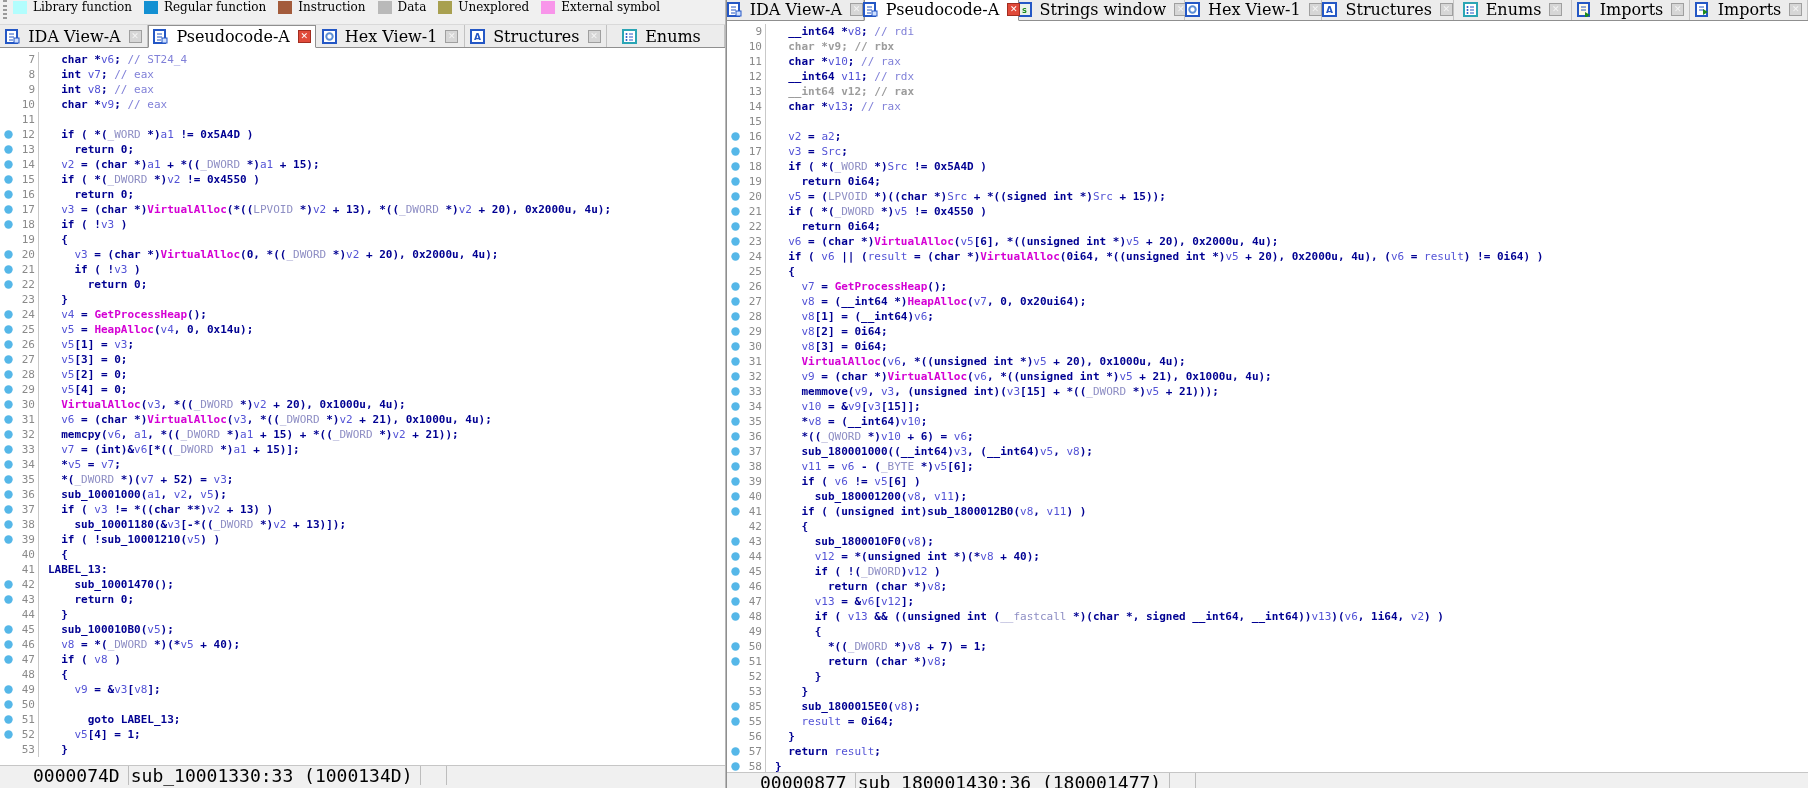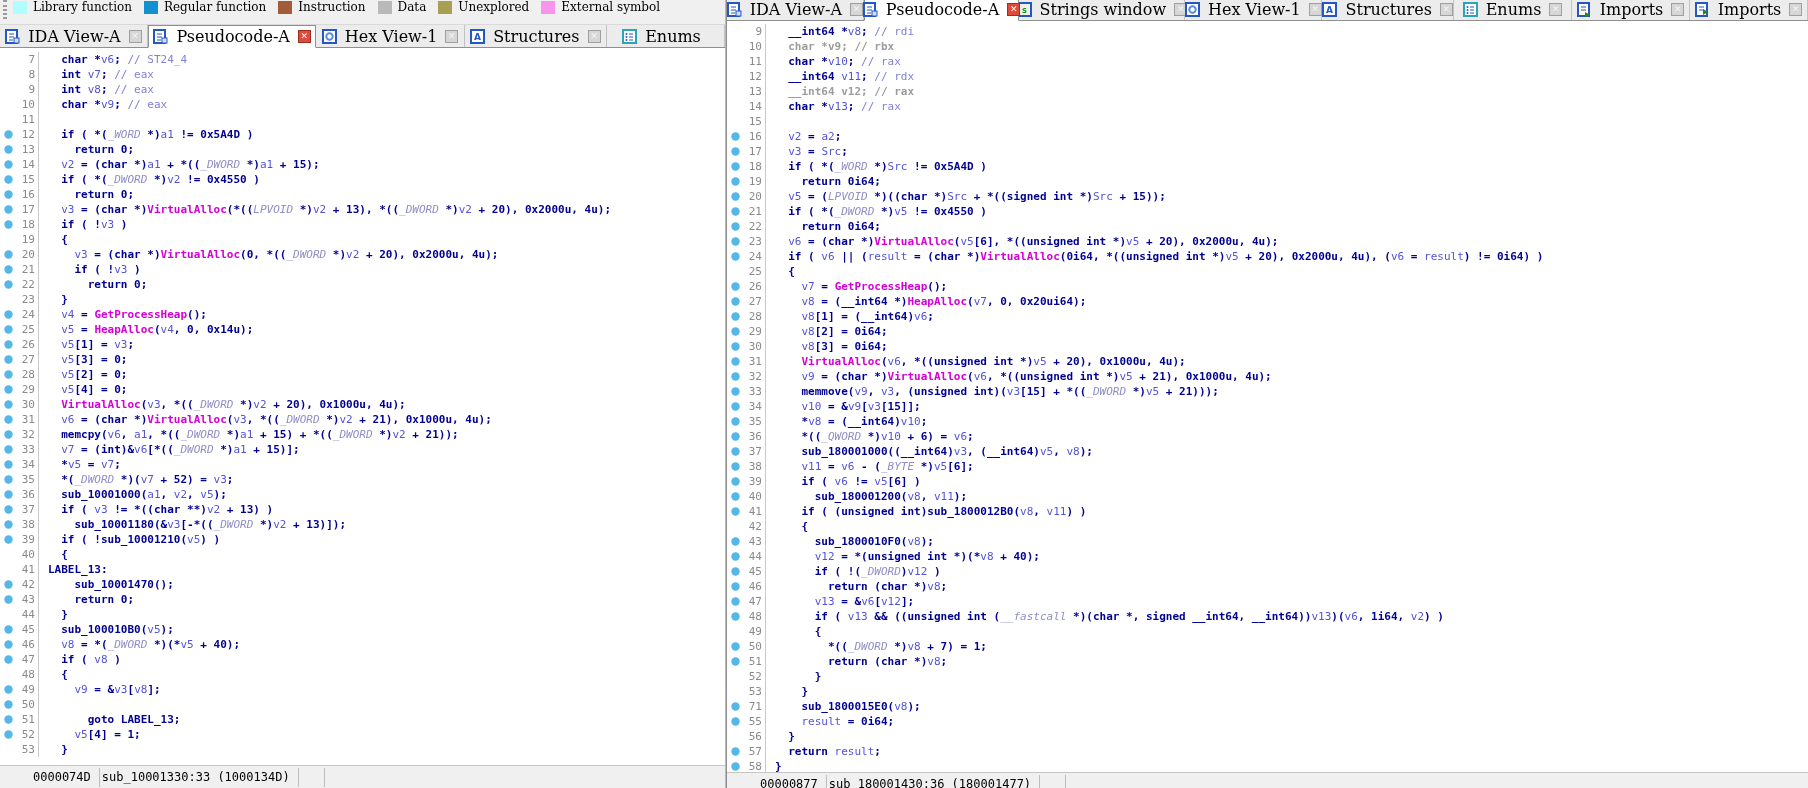--- a/index.html
+++ b/index.html
@@ -41,29 +41,29 @@
   .code-lines { padding-top:4px; }
   .code-line { height:15px; display:flex; align-items:center; white-space:pre;
                font-family:"DejaVu Sans Mono", monospace; font-size:11px; }
   .gutter-dot { width:16px; flex:0 0 auto; display:flex; align-items:center; justify-content:center; }
   .gutter-dot svg { display:block; }
   .line-no { width:22px; flex:0 0 auto; text-align:right; color:#8a8a8a; font-size:11px;
              font-family:"DejaVu Sans Mono", monospace; padding-right:3px; }
   .line-sep { width:1px; align-self:stretch; background:#c9c9c9; flex:0 0 auto; }
   .line-text { padding-left:9px; color:#000092; font-weight:bold; }
   .t-var { color:#5353d6; font-weight:normal; }
-  .t-mac { color:#8e8ec4; font-weight:normal;font-style:italic; }
+  .t-mac { color:#8e8ec4; font-weight:normal; }
   .t-api { color:#d400d4; font-weight:bold; }
   .t-cmt { color:#8080d8; font-weight:normal; }
   .code-line.dim .line-text, .code-line.dim .line-text span { color:#9c9c9c !important; font-weight:bold; }
 
   
   .status-bar { height:23px; background:#f0f0f0; border-top:1px solid #c6c6c6;
-                display:flex; align-items:center; padding-left:31px; flex:0 0 auto;
-                font-family:"DejaVu Sans Mono", monospace; font-size:12px; color:#000; }
+                display:flex; align-items:flex-start; padding-left:31px; flex:0 0 auto;
+                font-family:"DejaVu Sans Mono", monospace; font-size:18px; color:#000; }
   .status-seg { padding:2px 8px 2px 2px; border-right:1px solid #bdbdbd; white-space:nowrap; height:19px;
                 display:flex; align-items:center; }
   .status-seg.empty { width:26px; }
   .status-bar.cut { position:absolute; left:0; right:0; bottom:-7px; z-index:3; }
 </style>
 </head>
 <body>
 
 <div class="app">
 
@@ -453,21 +453,21 @@
           <div class="code-line"><span class="gutter-dot"><svg width="9" height="9" viewBox="0 0 9 9">
                 <circle cx="4.5" cy="4.5" r="4.2" fill="#55b7e8"></circle>
               </svg></span><span class="line-no">50</span><span class="line-sep"></span><span class="line-text">        *((<span class="t-mac">_DWORD</span> *)<span class="t-var">v8</span> + 7) = 1;</span></div>
           <div class="code-line"><span class="gutter-dot"><svg width="9" height="9" viewBox="0 0 9 9">
                 <circle cx="4.5" cy="4.5" r="4.2" fill="#55b7e8"></circle>
               </svg></span><span class="line-no">51</span><span class="line-sep"></span><span class="line-text">        return (char *)<span class="t-var">v8</span>;</span></div>
           <div class="code-line"><span class="gutter-dot"></span><span class="line-no">52</span><span class="line-sep"></span><span class="line-text">      }</span></div>
           <div class="code-line"><span class="gutter-dot"></span><span class="line-no">53</span><span class="line-sep"></span><span class="line-text">    }</span></div>
           <div class="code-line"><span class="gutter-dot"><svg width="9" height="9" viewBox="0 0 9 9">
                 <circle cx="4.5" cy="4.5" r="4.2" fill="#55b7e8"></circle>
-              </svg></span><span class="line-no">71</span><span class="line-sep"></span><span class="line-text">    sub_1800015E0(<span class="t-var">v8</span>);</span></div>
+              </svg></span><span class="line-no">85</span><span class="line-sep"></span><span class="line-text">    sub_1800015E0(<span class="t-var">v8</span>);</span></div>
           <div class="code-line"><span class="gutter-dot"><svg width="9" height="9" viewBox="0 0 9 9">
                 <circle cx="4.5" cy="4.5" r="4.2" fill="#55b7e8"></circle>
               </svg></span><span class="line-no">55</span><span class="line-sep"></span><span class="line-text">    <span class="t-var">result</span> = 0i64;</span></div>
           <div class="code-line"><span class="gutter-dot"></span><span class="line-no">56</span><span class="line-sep"></span><span class="line-text">  }</span></div>
           <div class="code-line"><span class="gutter-dot"><svg width="9" height="9" viewBox="0 0 9 9">
                 <circle cx="4.5" cy="4.5" r="4.2" fill="#55b7e8"></circle>
               </svg></span><span class="line-no">57</span><span class="line-sep"></span><span class="line-text">  return <span class="t-var">result</span>;</span></div>
           <div class="code-line"><span class="gutter-dot"><svg width="9" height="9" viewBox="0 0 9 9">
                 <circle cx="4.5" cy="4.5" r="4.2" fill="#55b7e8"></circle>
               </svg></span><span class="line-no">58</span><span class="line-sep"></span><span class="line-text">}</span></div>

